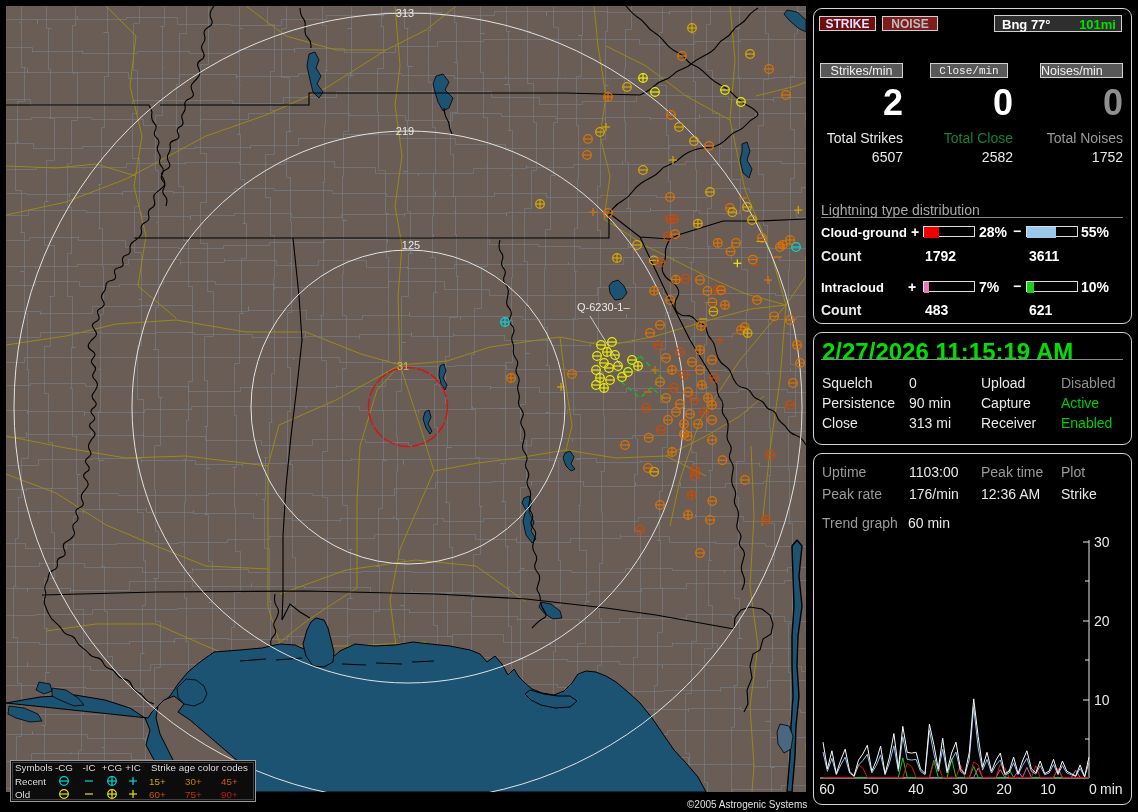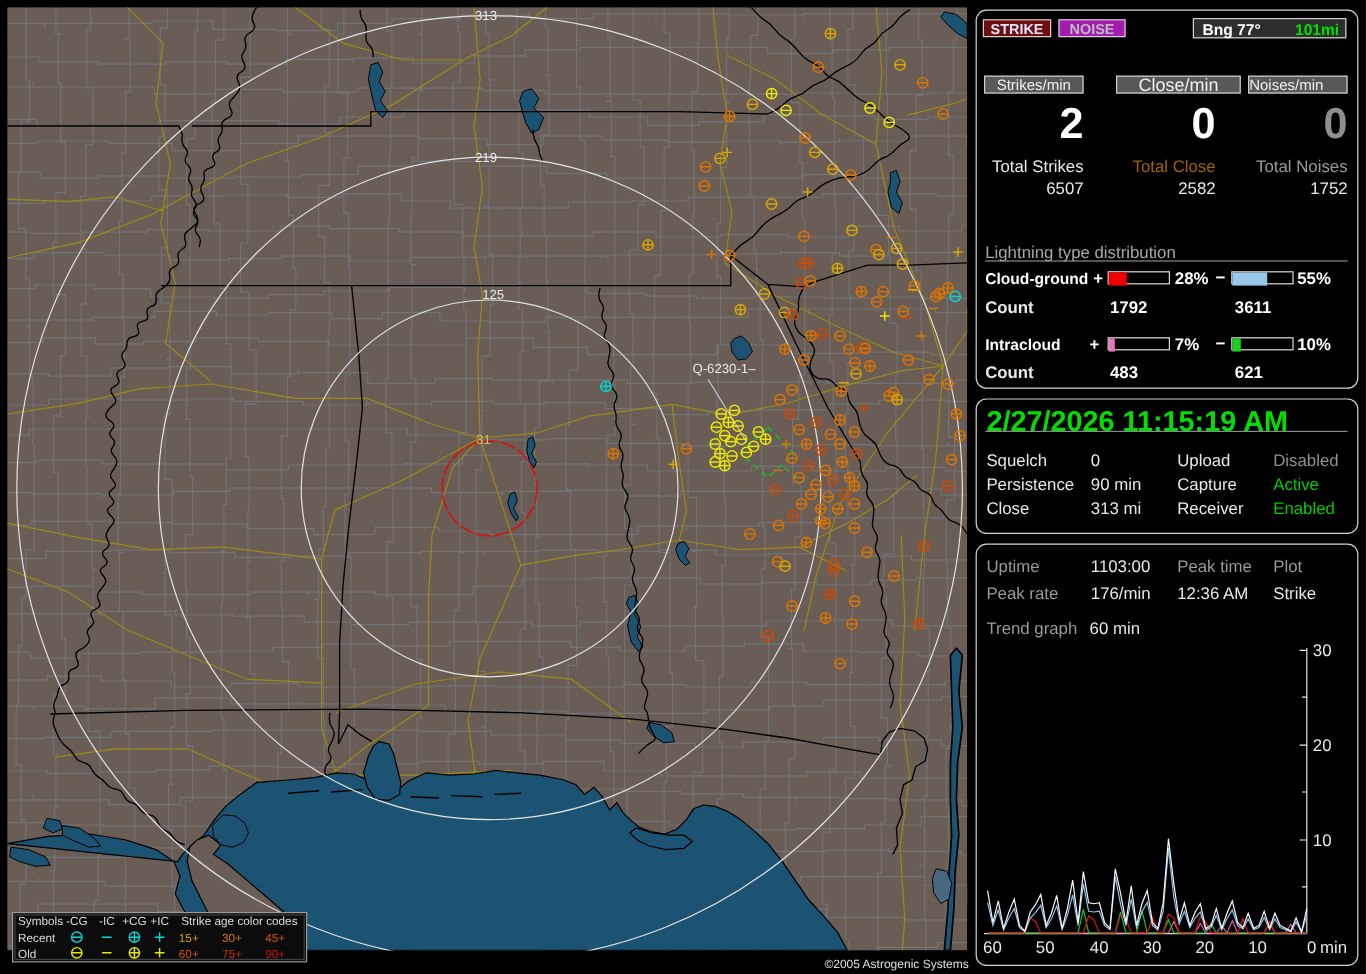--- a/index.html
+++ b/index.html
@@ -382,30 +382,30 @@
     <circle cx="681.6075113125281" cy="430.0461944473807" r="4.3" fill="none" stroke="#dd7300" stroke-width="1.2"></circle>
     <line x1="677.3075113125282" y1="430.0461944473807" x2="685.9075113125281" y2="430.0461944473807" stroke="#dd7300" stroke-width="1.2"></line>
     <circle cx="648.2050115231635" cy="465.8151410339757" r="4.3" fill="none" stroke="#d8a800" stroke-width="1.2"></circle>
     <line x1="643.9050115231636" y1="465.8151410339757" x2="652.5050115231635" y2="465.8151410339757" stroke="#d8a800" stroke-width="1.2"></line>
   </svg>
 <div style="position:absolute;left:687px;top:799px;font-size:10px;color:#e0e0e0;font-family:'Liberation Sans',sans-serif;">©2005 Astrogenic Systems</div>
 <div style="position:absolute;left:813px;top:8px;width:319px;height:316px;border:1px solid #d4d4d4;border-radius:9px;background:#000;"></div>
 <div style="position:absolute;left:813px;top:332px;width:319px;height:113px;border:1px solid #d4d4d4;border-radius:9px;background:#000;"></div>
 <div style="position:absolute;left:813px;top:453px;width:319px;height:352px;border:1px solid #d4d4d4;border-radius:9px;background:#000;"></div>
 <div style="position:absolute;left:819px;top:16px;width:57px;height:15px;background:#6e0e0e;border:1px solid #d0d0d0;text-align:center;line-height:15px;font-size:12px;font-weight:bold;color:#e4e4ff;font-family:'Liberation Sans',sans-serif;">STRIKE</div>
-<div style="position:absolute;left:882px;top:16px;width:56px;height:15px;background:#a21caf;border:1px solid #d0d0d0;text-align:center;line-height:15px;font-size:12px;font-weight:bold;color:#bdbdbd;font-family:'Liberation Sans',sans-serif;">NOISE</div>
+<div style="position:absolute;left:882px;top:16px;width:56px;height:15px;background:#7f1d1d;border:1px solid #d0d0d0;text-align:center;line-height:15px;font-size:12px;font-weight:bold;color:#bdbdbd;font-family:'Liberation Sans',sans-serif;">NOISE</div>
 <div style="position:absolute;left:994px;top:15px;width:128px;height:17px;background:#2e2e2e;border:1px solid #d0d0d0;font-size:13px;font-weight:bold;line-height:17px;font-family:'Liberation Sans',sans-serif;"><span style="color:#fff;padding-left:7px;">Bng 77°</span><span style="color:#00e100;float:right;padding-right:5px;">101mi</span></div>
 <div style="position:absolute;left:820px;top:63px;width:83px;height:15px;background:#585858;border:1px solid #d0d0d0;text-align:center;line-height:15px;font-size:12.5px;color:#f0f0f0;font-family:'Liberation Sans',sans-serif;">Strikes/min</div>
-<div style="position:absolute;left:930px;top:63px;width:104px;height:15px;background:#585858;border:1px solid #d0d0d0;text-align:center;line-height:15px;font-size:15px;color:#f0f0f0;font-family:Liberation Sans, sans-serif;">Close/min</div>
+<div style="position:absolute;left:930px;top:63px;width:78px;height:15px;background:#585858;border:1px solid #d0d0d0;text-align:center;line-height:15px;font-size:11px;color:#f0f0f0;font-family:Liberation Mono, monospace;">Close/min</div>
 <div style="position:absolute;left:1040px;top:63px;width:83px;height:15px;background:#585858;border:1px solid #d0d0d0;text-align:left;line-height:15px;font-size:12.5px;color:#f0f0f0;font-family:'Liberation Sans',sans-serif;">Noises/min</div>
 <div style="position:absolute;left:803px;top:82px;width:100px;text-align:right;font-size:36px;font-weight:bold;color:#fff;font-family:'Liberation Sans',sans-serif;">2</div>
 <div style="position:absolute;left:913px;top:82px;width:100px;text-align:right;font-size:36px;font-weight:bold;color:#fff;font-family:'Liberation Sans',sans-serif;">0</div>
 <div style="position:absolute;left:1023px;top:82px;width:100px;text-align:right;font-size:36px;font-weight:bold;color:#8f8f8f;font-family:'Liberation Sans',sans-serif;">0</div>
 <div style="position:absolute;left:803px;top:130px;width:100px;text-align:right;font-size:14px;color:#e8e8e8;font-family:'Liberation Sans',sans-serif;">Total Strikes</div>
-<div style="position:absolute;left:913px;top:130px;width:100px;text-align:right;font-size:14px;color:#a16207;font-family:'Liberation Sans',sans-serif;">Total Close</div>
+<div style="position:absolute;left:913px;top:130px;width:100px;text-align:right;font-size:14px;color:#15803d;font-family:'Liberation Sans',sans-serif;">Total Close</div>
 <div style="position:absolute;left:1023px;top:130px;width:100px;text-align:right;font-size:14px;color:#9a9a9a;font-family:'Liberation Sans',sans-serif;">Total Noises</div>
 <div style="position:absolute;left:803px;top:149px;width:100px;text-align:right;font-size:14px;color:#e8e8e8;font-family:'Liberation Sans',sans-serif;">6507</div>
 <div style="position:absolute;left:913px;top:149px;width:100px;text-align:right;font-size:14px;color:#e8e8e8;font-family:'Liberation Sans',sans-serif;">2582</div>
 <div style="position:absolute;left:1023px;top:149px;width:100px;text-align:right;font-size:14px;color:#e8e8e8;font-family:'Liberation Sans',sans-serif;">1752</div>
 <div style="position:absolute;left:821px;top:202px;font-size:14px;color:#a8a8a8;font-family:'Liberation Sans',sans-serif;">Lightning type distribution</div>
 <div style="position:absolute;left:821px;top:217px;width:302px;height:1px;background:#8a8a8a;"></div>
 <div style="position:absolute;left:821px;top:225px;font-size:13px;font-weight:bold;color:#fff;font-family:'Liberation Sans',sans-serif;">Cloud-ground</div>
 <div style="position:absolute;left:911px;top:224px;font-size:14px;font-weight:bold;color:#fff;font-family:'Liberation Sans',sans-serif;">+</div>
 <div style="position:absolute;left:923px;top:226px;width:52px;height:11px;border:1px solid #ddd;background:#000;">
     <div style="width:15px;height:11px;background:#ef0000;"></div>

